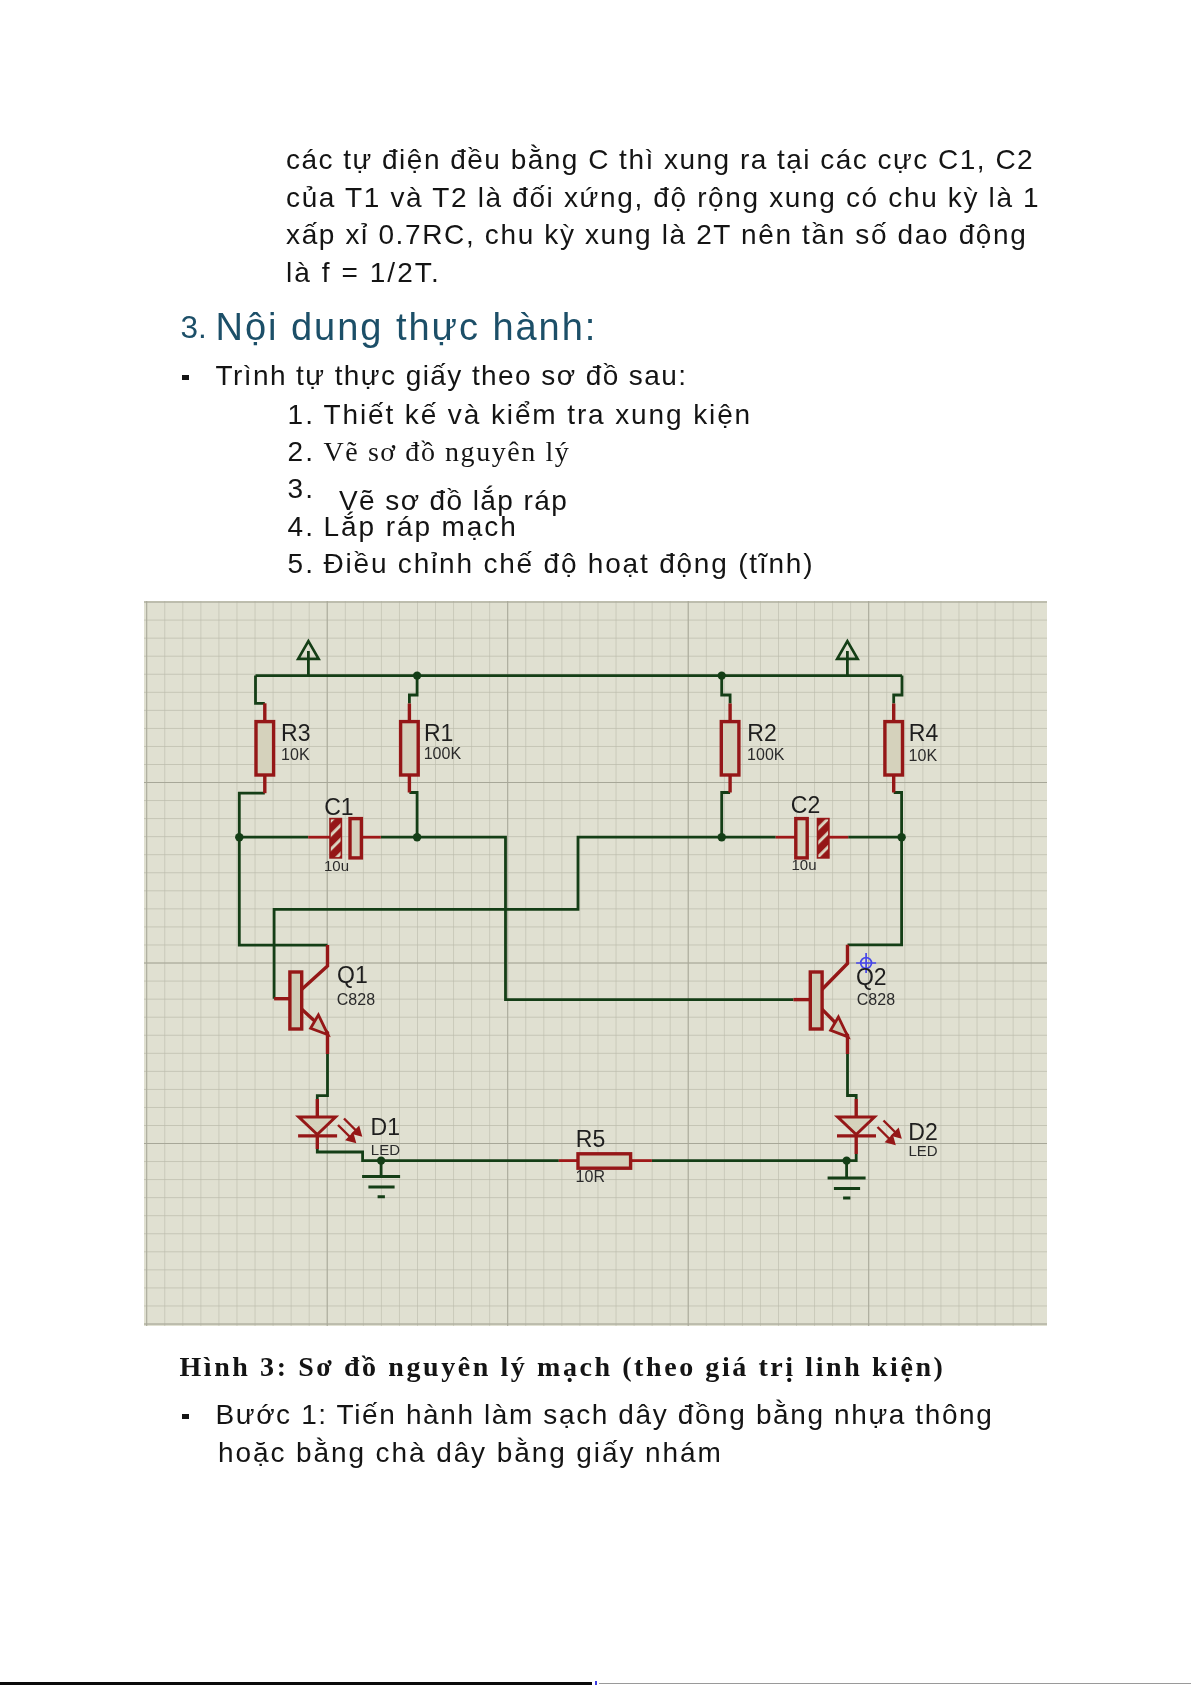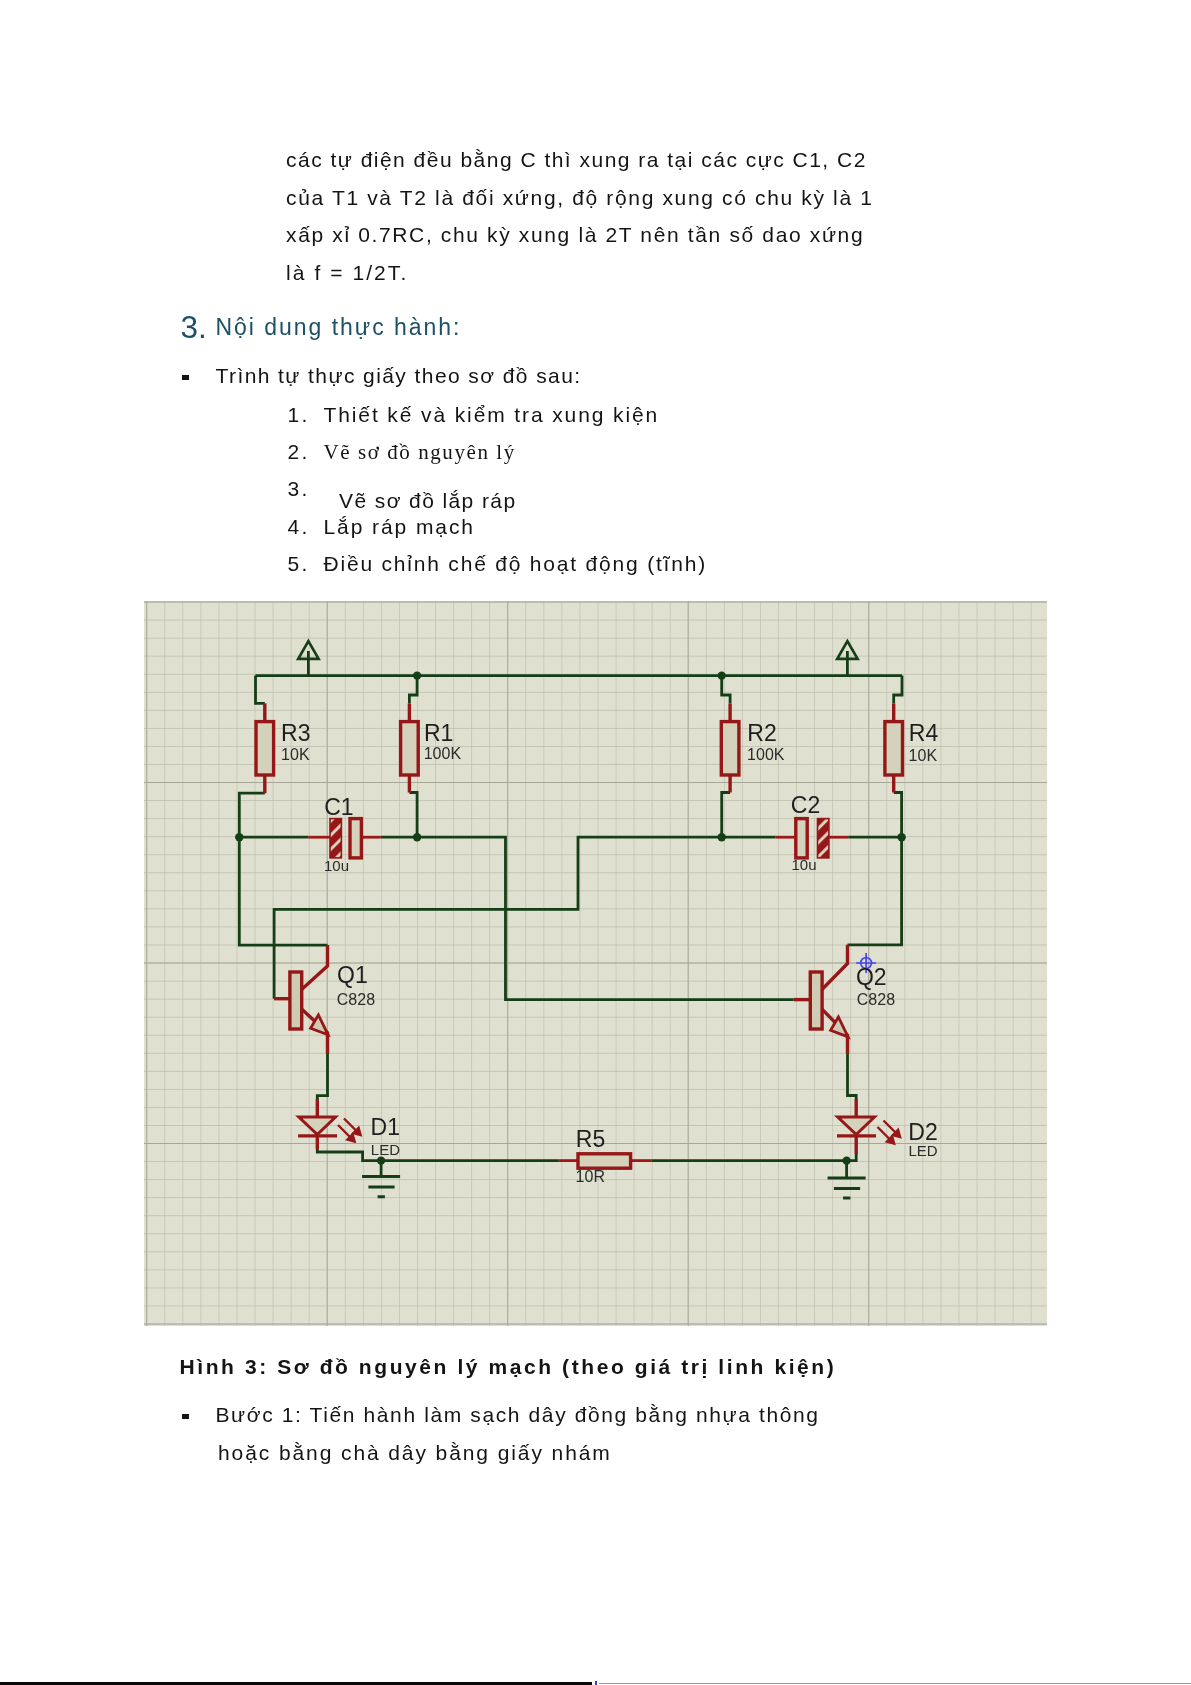--- a/index.html
+++ b/index.html
@@ -1,29 +1,29 @@
 <!DOCTYPE html>
 <html><head>
 <meta charset="utf-8">
 <style>
 html,body{margin:0;padding:0;}
 body{width:1191px;height:1685px;background:#fff;font-family:"Liberation Sans",sans-serif;position:relative;overflow:hidden;}
-.t{position:absolute;white-space:nowrap;color:#141414;font-size:21px;line-height:28px;}
-.b{font-weight:bold;}
+.t{position:absolute;white-space:nowrap;color:#141414;font-size:28px;line-height:28px;}
+.b{font-weight:bold;font-family:Liberation Serif, serif;}
 </style>
 </head>
 <body>
 
 <div class="t" id="p1" style="left:286px;top:146.3px;letter-spacing:1.486px;">các tự điện đều bằng C thì xung ra tại các cực C1, C2</div>
 <div class="t" id="p2" style="left:286px;top:183.7px;letter-spacing:1.651px;">của T1 và T2 là đối xứng, độ rộng xung có chu kỳ là 1</div>
-<div class="t" id="p3" style="left:286px;top:221.1px;letter-spacing:1.639px;">xấp xỉ 0.7RC, chu kỳ xung là 2T nên tần số dao xứng</div>
+<div class="t" id="p3" style="left:286px;top:221.1px;letter-spacing:1.639px;">xấp xỉ 0.7RC, chu kỳ xung là 2T nên tần số dao động</div>
 <div class="t" id="p4" style="left:286px;top:258.5px;letter-spacing:2.067px;">là f = 1/2T.</div>
 
 <div class="t" id="h1" style="left:180.5px;top:312.5px;font-size:31.5px;color:#1C4F68;">3.</div>
-<div class="t" id="h2" style="left:215.5px;top:312.5px;font-size:23px;color:#1C4F68;letter-spacing:1.968px;">Nội dung thực hành:</div>
+<div class="t" id="h2" style="left:215.5px;top:312.5px;font-size:38px;color:#1C4F68;letter-spacing:1.968px;">Nội dung thực hành:</div>
 
 <div style="position:absolute;left:181.6px;top:375.3px;width:7.8px;height:4.6px;background:#141414;"></div>
 <div class="t" id="b1" style="left:215.5px;top:362.3px;letter-spacing:1.42px;">Trình tự thực giấy theo sơ đồ sau:</div>
 
 <div class="t" id="n1" style="left:287.5px;top:400.6px;letter-spacing:2.2px;">1.</div>
 <div class="t" id="i1" style="left:323.5px;top:400.6px;letter-spacing:1.888px;">Thiết kế và kiểm tra xung kiện</div>
 <div class="t" id="n2" style="left:287.5px;top:437.90000000000003px;letter-spacing:2.2px;">2.</div>
 <div class="t" id="i2" style="left:323.5px;top:437.90000000000003px;letter-spacing:1.577px;font-family:Liberation Serif, serif;">Vẽ sơ đồ nguyên lý</div>
 <div class="t" id="n3" style="left:287.5px;top:475.2px;letter-spacing:2.2px;">3.</div>
 <div class="t" id="i3" style="left:339px;top:475.2px;letter-spacing:1.403px;margin-top:12px;">Vẽ sơ đồ lắp ráp</div>

